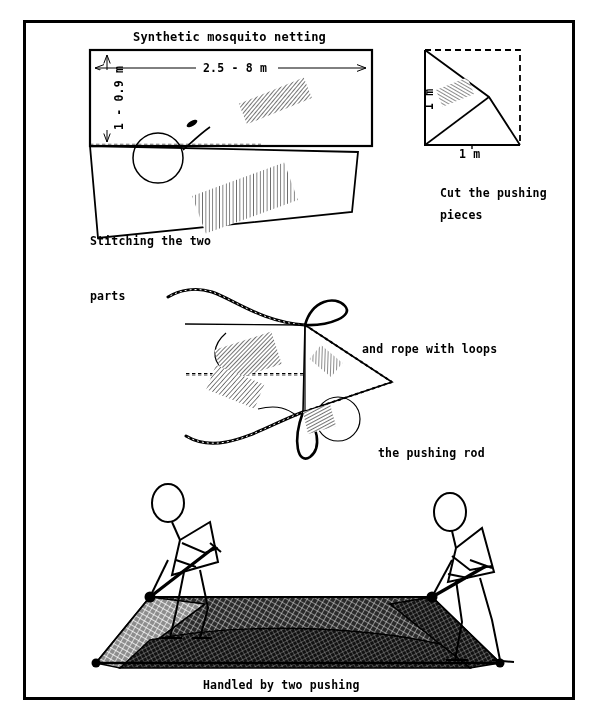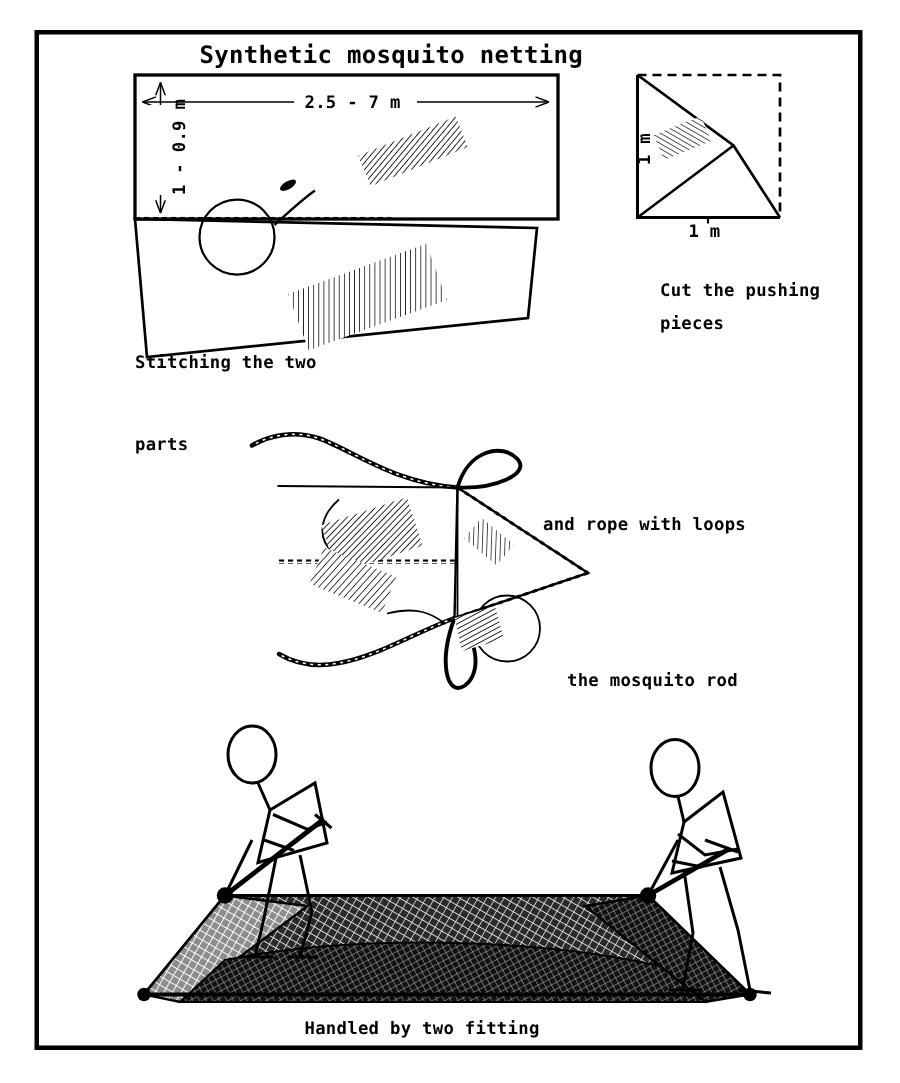--- a/index.html
+++ b/index.html
@@ -14,21 +14,21 @@
     border:3px solid #000;box-sizing:border-box;
   }
   svg.art{position:absolute;left:0;top:0;width:600px;height:722px;overflow:visible;}
   .lbl{
     position:absolute;white-space:pre;
     font-family:"DejaVu Sans Mono","Liberation Mono",monospace;
     font-size:11.5px;line-height:14px;letter-spacing:.2px;color:#000;
   }
   .lbl.b{font-weight:600;}
   .rot90{transform:rotate(-90deg);transform-origin:0 0;}
-  .title{font-size:16px;}
+  .title{font-size:12px;}
 </style>
 </head>
 <body>
 
 <div id="page">
 
   <div class="frame"></div>
 
   <svg class="art" viewBox="0 0 600 722">
     <defs>
@@ -203,32 +203,32 @@
         <path d="M492 660 L514 662"></path>
       </g>
 
       <path d="M486 566 L432 597" stroke="#000" stroke-width="3.2" fill="none"></path>
       <path d="M470 560 L492 568" stroke="#000" stroke-width="2" fill="none"></path>
     </g>
   </svg>
 
   <div class="lbl title b" style="left:133px;top:30px;">Synthetic mosquito netting</div>
 
-  <div class="lbl b" style="left:203px;top:61px;">2.5 - 7 m</div>
+  <div class="lbl b" style="left:203px;top:61px;">2.5 - 8 m</div>
 
   <div class="lbl b rot90" style="left:112px;top:130px;">1 - 0.9 m</div>
 
   <div class="lbl b" style="left:90px;top:234px;text-align:center;">Stitching the two</div>
   <div class="lbl b" style="left:90px;top:248px;margin-top:41px;">parts</div>
 
   <div class="lbl b rot90" style="left:422px;top:110px;">1 m</div>
   <div class="lbl b" style="left:459px;top:147px;">1 m</div>
 
   <div class="lbl b" style="left:440px;top:186px;">Cut the pushing</div>
   <div class="lbl b" style="left:440px;top:208px;">pieces</div>
 
   <div class="lbl b" style="left:362px;top:342px;">and rope with loops</div>
 
-  <div class="lbl b" style="left:378px;top:446px;">the mosquito rod</div>
-
-  <div class="lbl b" style="left:203px;top:678px;">Handled by two fitting</div>
+  <div class="lbl b" style="left:378px;top:446px;">the pushing rod</div>
+
+  <div class="lbl b" style="left:203px;top:678px;">Handled by two pushing</div>
 
 </div>
 
 </body></html>

